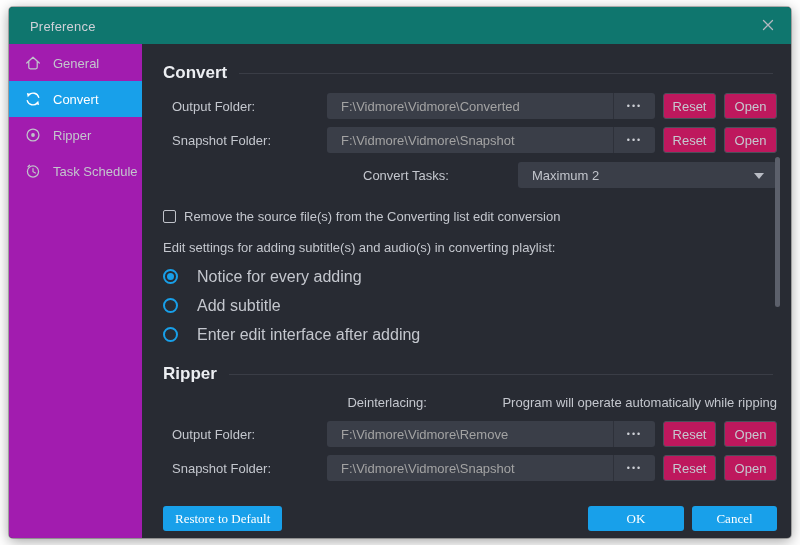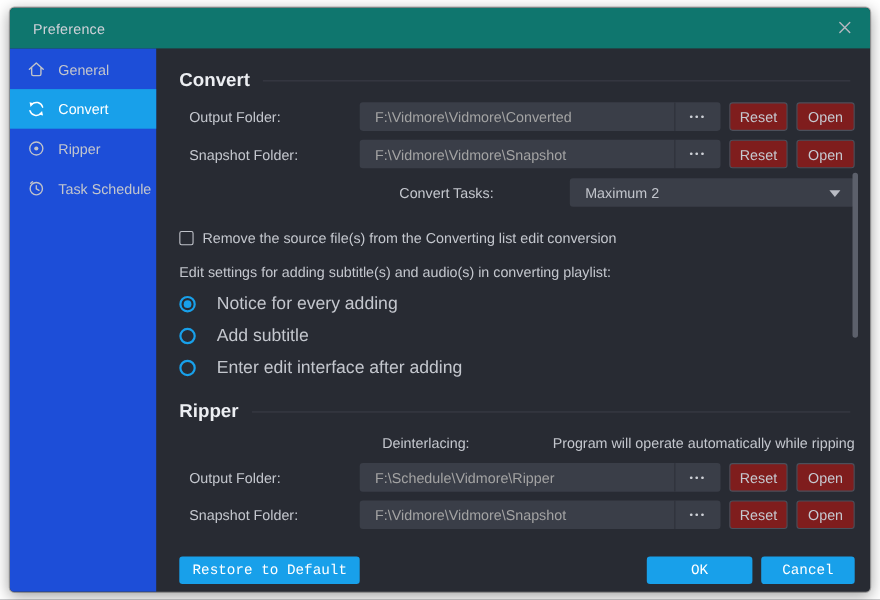--- a/index.html
+++ b/index.html
@@ -17,21 +17,21 @@
     position:absolute; left:21px; top:50%; transform:translateY(-50%);
     color:#cfd1d8; font-size:13px; letter-spacing:.2px;
   }
   .close-btn {
     position:absolute; right:8px; top:4px; width:30px; height:28px;
     display:flex; align-items:center; justify-content:center; cursor:pointer;
   }
 
   
   .body-row { display:flex; height:494px; }
-  .sidebar { width:133px; background:#1d4ed8; flex:none; padding-top:1px; }
+  .sidebar { width:133px; background:#a21caf; flex:none; padding-top:1px; }
   .side-item {
     height:36px; display:flex; align-items:center; gap:11px; padding-left:15px;
     color:#c3c6cd; font-size:13px; cursor:pointer;
   }
   .side-item svg { flex:none; }
   .side-item.active { background:#18a0ea; color:#ffffff; }
 
   .content { flex:1; position:relative; padding:19px 14px 0 21px; color:#c4c7ce; }
 
   
@@ -49,21 +49,21 @@
   .path-box .path-text {
     flex:1; display:flex; align-items:center; padding-left:14px;
     font-size:13px; color:#a3a3a3; white-space:nowrap; overflow:hidden;
   }
   .path-box .browse {
     width:42px; border-left:1px solid #2e313a; display:flex; align-items:center; justify-content:center;
     color:#cdd0d6; font-size:9px; letter-spacing:2px; cursor:pointer;
   }
   .mini-btn {
     width:53px; height:26px; margin-left:8px; flex:none;
-    background:#7f1d1d; border:1px solid #4b4f5a; border-radius:3px;
+    background:#be185d; border:1px solid #4b4f5a; border-radius:3px;
     color:#c6c9d0; font-size:13px; display:flex; align-items:center; justify-content:center; cursor:pointer;
   }
   .select-box {
     position:relative; width:259px; height:26px; background:#3a3e48; border-radius:3px; cursor:pointer;
     display:flex; align-items:center; padding-left:14px; font-size:13px; color:#c2c5cc;
   }
   .select-box .caret {
     position:absolute; right:13px; top:50%; margin-top:-2px;
     width:0; height:0; border-left:5px solid transparent; border-right:5px solid transparent;
     border-top:6px solid #b9bcc4;
@@ -82,21 +82,21 @@
     width:15px; height:15px; border-radius:50%; border:2px solid #18a0ea; flex:none; position:relative; background:transparent;
   }
   .radio-row.checked .radio::after {
     content:""; position:absolute; left:2px; top:2px; width:7px; height:7px; border-radius:50%; background:#18a0ea;
   }
 
   
   .footer { display:flex; align-items:center; margin-top:25px; }
   .blue-btn {
     height:25px; background:#18a0ea; color:#ffffff; border:none; border-radius:3px;
-    font-size:13px; font-family:Liberation Mono, monospace;
+    font-size:13px; font-family:Liberation Serif, serif;
     display:flex; align-items:center; justify-content:center; cursor:pointer;
   }
   .restore { padding:0 12px; }
   .ok { width:96px; margin-left:auto; }
   .cancel { width:85px; margin-left:8px; margin-right:0px; }
 
   
   .scroll-thumb {
     position:absolute; right:11px; top:150px; width:5px; height:150px;
     background:#5c606b; border-radius:3px; cursor:pointer;
@@ -218,21 +218,21 @@
       </div>
 
       <div class="form-row deint-row">
         <span class="lbl">Deinterlacing:</span>
         <span class="static-val">Program will operate automatically while ripping</span>
       </div>
 
       <div class="form-row">
         <span class="lbl">Output Folder:</span>
         <div class="path-box">
-          <span class="path-text">F:\Schedule\Vidmore\Ripper</span>
+          <span class="path-text">F:\Vidmore\Vidmore\Remove</span>
           <span class="browse">•••</span>
         </div>
         <div class="mini-btn">Reset</div>
         <div class="mini-btn">Open</div>
       </div>
 
       <div class="form-row">
         <span class="lbl">Snapshot Folder:</span>
         <div class="path-box">
           <span class="path-text">F:\Vidmore\Vidmore\Snapshot</span>

